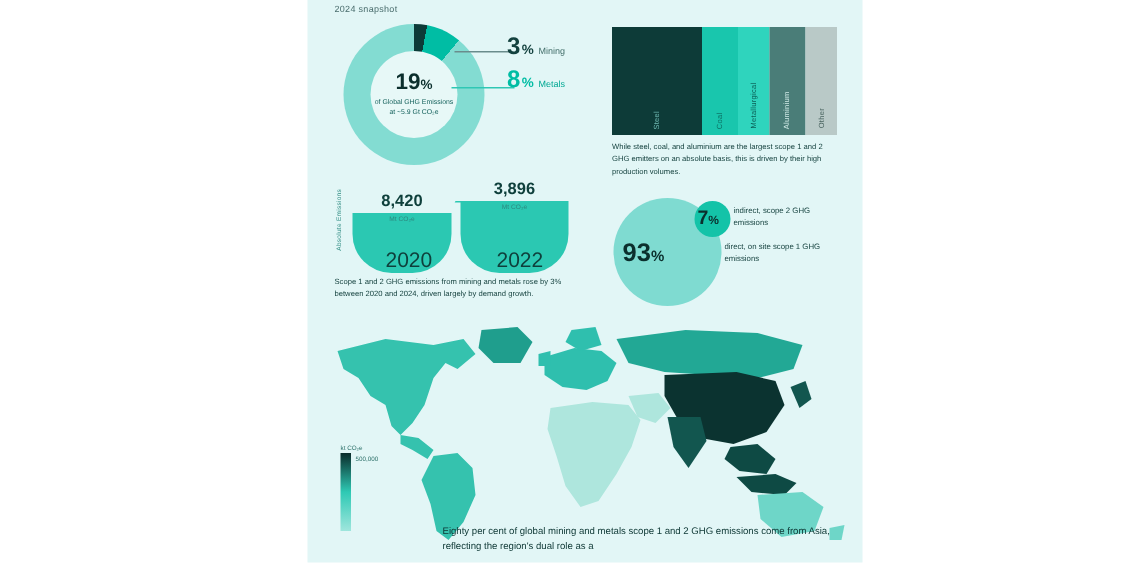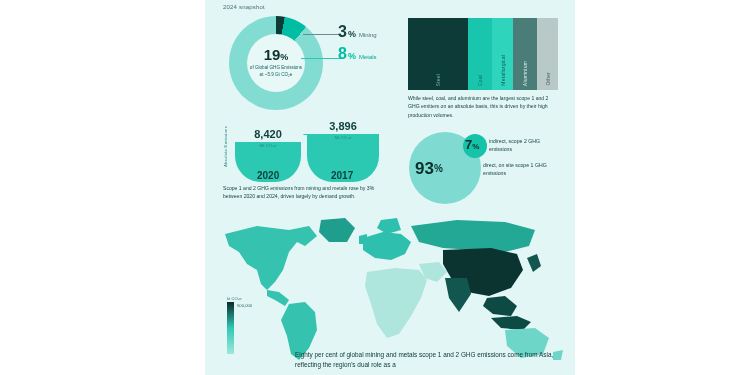--- a/index.html
+++ b/index.html
@@ -103,21 +103,21 @@
     border-bottom-left-radius:26px;border-bottom-right-radius:26px;
   }
   #tbar-2020{left:12px;top:22px;width:66px;height:40px;}
   #tbar-2024{left:84px;top:14px;width:72px;height:48px;}
   .tval{position:absolute;text-align:center;}
   .tval .num{font-size:11px;font-weight:bold;color:#0e3f3b;line-height:1;}
   .tval .unit{font-size:4.4px;color:#2c8a80;display:block;margin-top:1px;}
   #tval-2020{left:14px;top:4px;width:62px;}
   #tval-2024{left:88px;top:-4px;width:64px;}
   .tyear{
-    position:absolute;font-size:10px;font-weight:bold;color:#0e3f3b;
+    position:absolute;font-size:14px;font-weight:normal;color:#0e3f3b;
     bottom:1px;
   }
   #tyear-2020{left:34px;}
   #tyear-2024{left:108px;}
   #connector{
     position:absolute;left:78px;top:14px;width:8px;height:9px;
     border-top:1px solid #2bc8b2;transform:skewX(-28deg);
   }
   #trend-note{
     position:absolute;left:18px;top:184px;width:170px;
@@ -127,21 +127,21 @@
   
   #circle-wrap{position:absolute;left:200px;top:128px;width:160px;height:78px;}
   #big-circle{
     position:absolute;left:4px;top:4px;width:72px;height:72px;border-radius:50%;
     background:#7fdbd1;
   }
   #small-circle{
     position:absolute;left:58px;top:6px;width:24px;height:24px;border-radius:50%;
     background:#14c3a8;
   }
-  #lab93{position:absolute;left:10px;top:32px;display:flex;align-items:center;}
+  #lab93{position:absolute;left:10px;top:32px;display:flex;align-items:flex-end;}
   #lab93 .n{font-size:17px;font-weight:bold;color:#0b2f2d;line-height:1;}
   #lab93 .p{font-size:10px;font-weight:bold;color:#0b2f2d;}
   #lab7{position:absolute;left:60px;top:10px;display:flex;align-items:baseline;}
   #lab7 .n{font-size:13px;font-weight:bold;color:#0b2f2d;line-height:1;}
   #lab7 .p{font-size:8px;font-weight:bold;color:#0b2f2d;}
   #txt7{position:absolute;left:84px;top:9px;width:68px;font-size:5.2px;line-height:1.6;color:#123f3c;}
   #txt93{position:absolute;left:78px;top:33px;width:74px;font-size:5.2px;line-height:1.6;color:#123f3c;}
 
   
   #map{position:absolute;left:0;top:212px;width:370px;height:163px;}
@@ -216,21 +216,21 @@
       <div class="tbar" id="tbar-2024"></div>
       <div class="tval" id="tval-2020">
         <span class="num">8,420</span>
         <span class="unit">Mt CO₂e</span>
       </div>
       <div class="tval" id="tval-2024">
         <span class="num">3,896</span>
         <span class="unit">Mt CO₂e</span>
       </div>
       <div class="tyear" id="tyear-2020">2020</div>
-      <div class="tyear" id="tyear-2024">2017</div>
+      <div class="tyear" id="tyear-2024">2022</div>
     </div>
     <div id="trend-note">Scope 1 and 2 GHG emissions from mining and metals rose by 3% between 2020 and 2024, driven largely by demand growth.</div>
 
     <div id="circle-wrap">
       <div id="big-circle"></div>
       <div id="small-circle"></div>
       <div id="lab93">
         <span class="n">93</span>
           <span class="p">%</span>
       </div>

